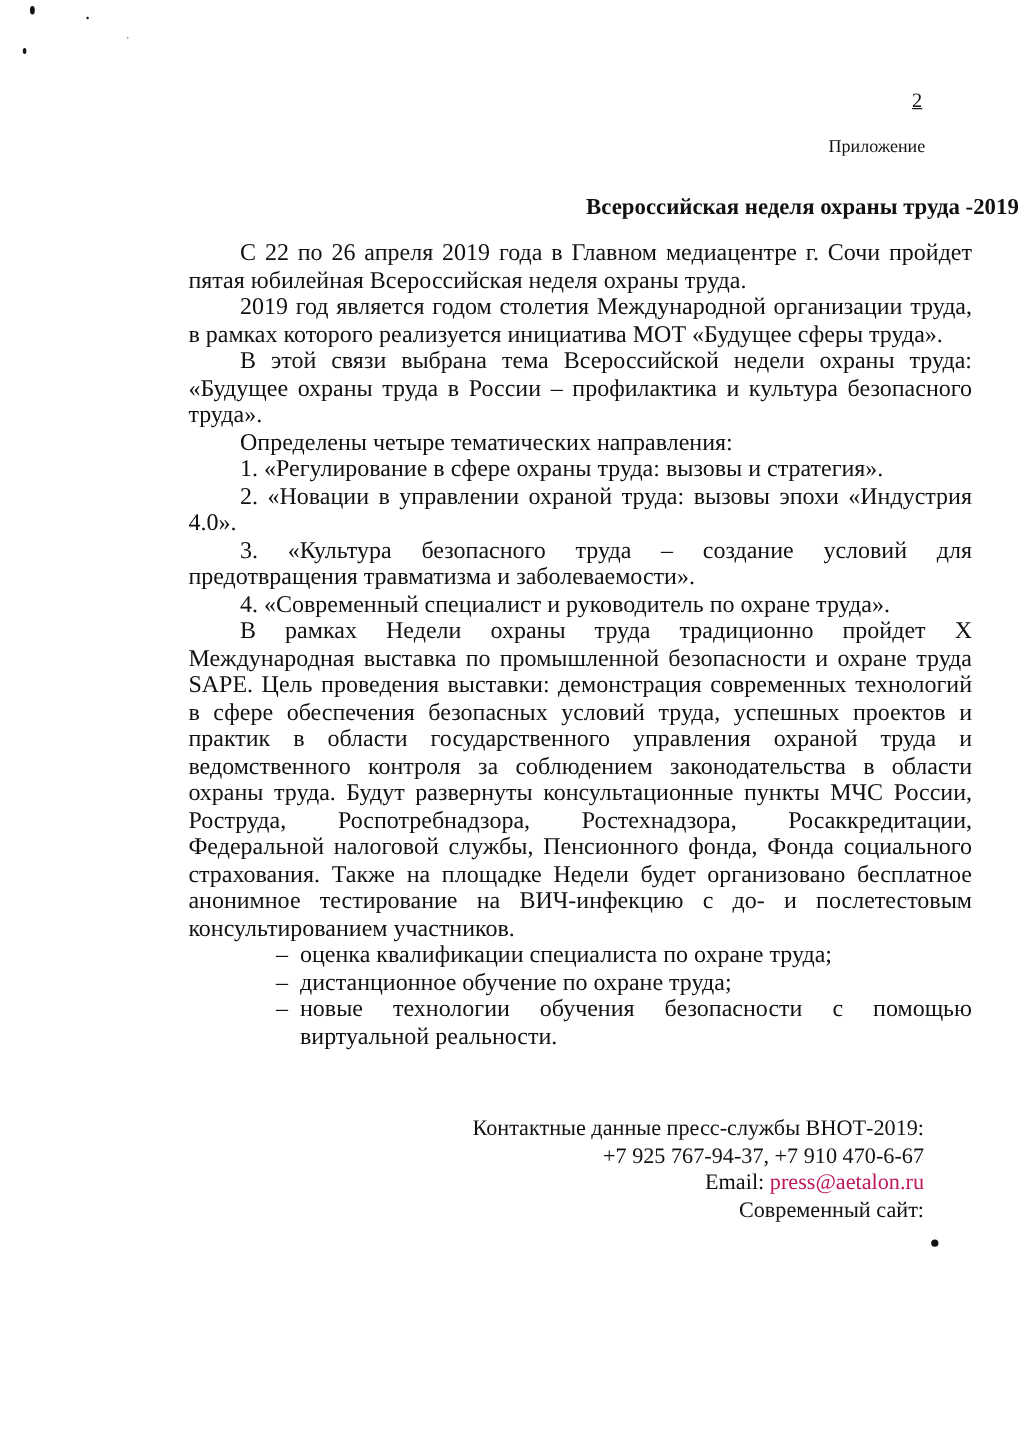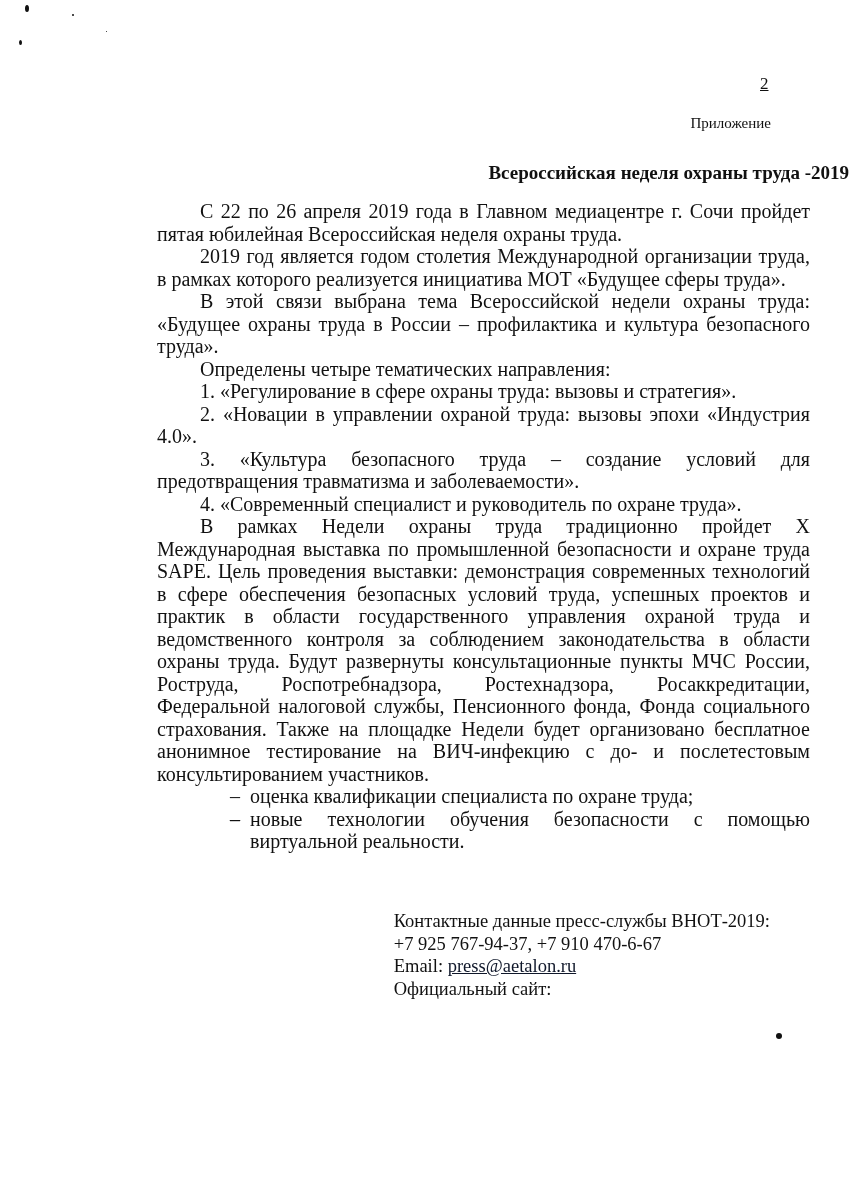--- a/index.html
+++ b/index.html
@@ -9,23 +9,23 @@
     .page-number { position: absolute; top: 74px; left: 760px; font-size: 17px; text-decoration: underline; text-decoration-thickness: 1px; }
     .appendix { position: absolute; top: 115px; right: 78px; font-size: 15px; }
     .title { position: absolute; top: 162px; left: 0; width: 849px; text-align: right;
       font-weight: bold; font-size: 19px; font-family: "Liberation Serif", serif; box-sizing: border-box; }
     .body-text { position: absolute; top: 200px; left: 117px; width: 653px;
       font-size: 20px; line-height: 22.5px; text-align: justify; margin-left: 40px; }
     .body-text p { margin: 0; text-indent: 43px; }
     .list-dash { list-style: none; margin: 0; padding: 0 0 0 93px; }
     .list-dash li { position: relative; padding-left: 0; text-align: justify; }
     .list-dash li .dash { position: absolute; left: -20px; top: 0; }
-    .contacts { position: absolute; top: 910px; right: 79px; text-align: left;
+    .contacts { position: absolute; top: 930px; right: 79px; text-align: right;
       font-size: 18.5px; line-height: 22.5px; }
-    .contacts a { color: #0f172a; text-decoration: underline; }
+    .contacts a { color: #be185d; }
   </style>
 </head>
 <body>
 
 <div class="speck" style="left:25px;top:5px;width:4px;height:7px;"></div>
 <div class="speck" style="left:72px;top:14px;width:2px;height:2px;"></div>
 <div class="speck" style="left:106px;top:31px;width:1px;height:1px;"></div>
 <div class="speck" style="left:19px;top:40px;width:3px;height:5px;"></div>
 <div class="speck" style="left:776px;top:1033px;width:6px;height:6px;"></div>
 
@@ -38,23 +38,23 @@
   <p>2019 год является годом столетия Международной организации труда, в рамках которого реализуется инициатива МОТ «Будущее сферы труда».</p>
   <p>В этой связи выбрана тема Всероссийской недели охраны труда: «Будущее охраны труда в России – профилактика и культура безопасного труда».</p>
   <p>Определены четыре тематических направления:</p>
   <p>1. «Регулирование в сфере охраны труда: вызовы и стратегия».</p>
   <p>2. «Новации в управлении охраной труда: вызовы эпохи «Индустрия 4.0».</p>
   <p>3. «Культура безопасного труда – создание условий для предотвращения травматизма и заболеваемости».</p>
   <p>4. «Современный специалист и руководитель по охране труда».</p>
   <p>В рамках Недели охраны труда традиционно пройдет X Международная выставка по промышленной безопасности и охране труда SAPE. Цель проведения выставки: демонстрация современных технологий в сфере обеспечения безопасных условий труда, успешных проектов и практик в области государственного управления охраной труда и ведомственного контроля за соблюдением законодательства в области охраны труда. Будут развернуты консультационные пункты МЧС России, Роструда, Роспотребнадзора, Ростехнадзора, Росаккредитации, Федеральной налоговой службы, Пенсионного фонда, Фонда социального страхования. Также на площадке Недели будет организовано бесплатное анонимное тестирование на ВИЧ-инфекцию с до- и послетестовым консультированием участников.</p>
   <ul class="list-dash">
     <li><span class="dash">–</span><span>оценка квалификации специалиста по охране труда;</span></li>
-    <li><span class="dash">–</span></li>
+    <li><span class="dash">–</span><span>дистанционное обучение по охране труда;</span></li>
     <li><span class="dash">–</span><span>новые технологии обучения безопасности с помощью виртуальной реальности.</span></li>
   </ul>
 </div>
 
 <div class="contacts">
   <div>Контактные данные пресс-службы ВНОТ-2019:</div>
   <div>+7 925 767-94-37,  +7 910 470-6-67</div>
   <div><span>Email: </span><a>press@aetalon.ru</a></div>
-  <div>Официальный сайт:</div>
+  <div>Современный сайт:</div>
 </div>
 
 </body></html>

